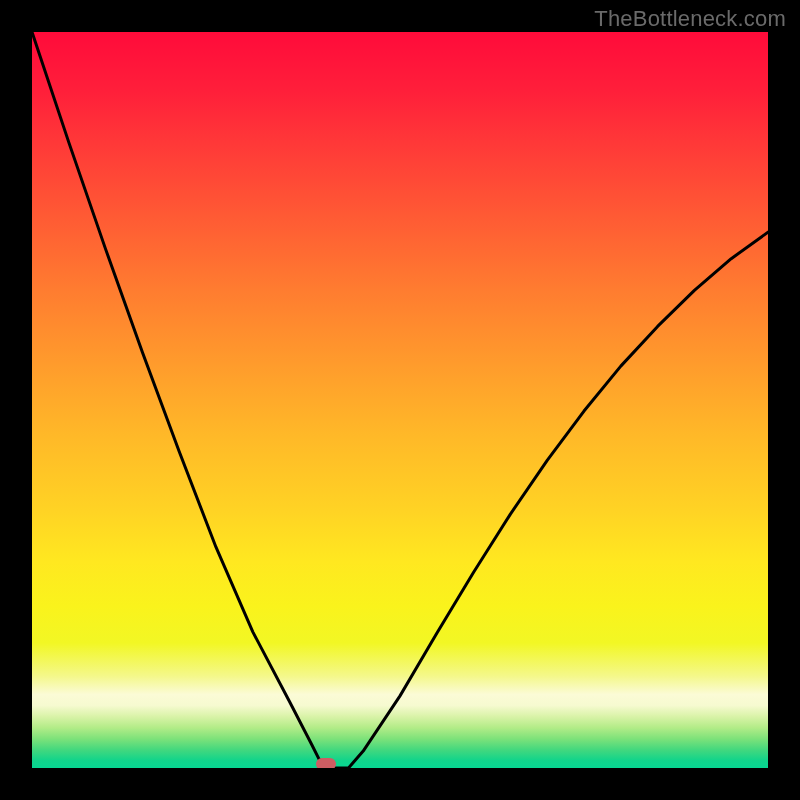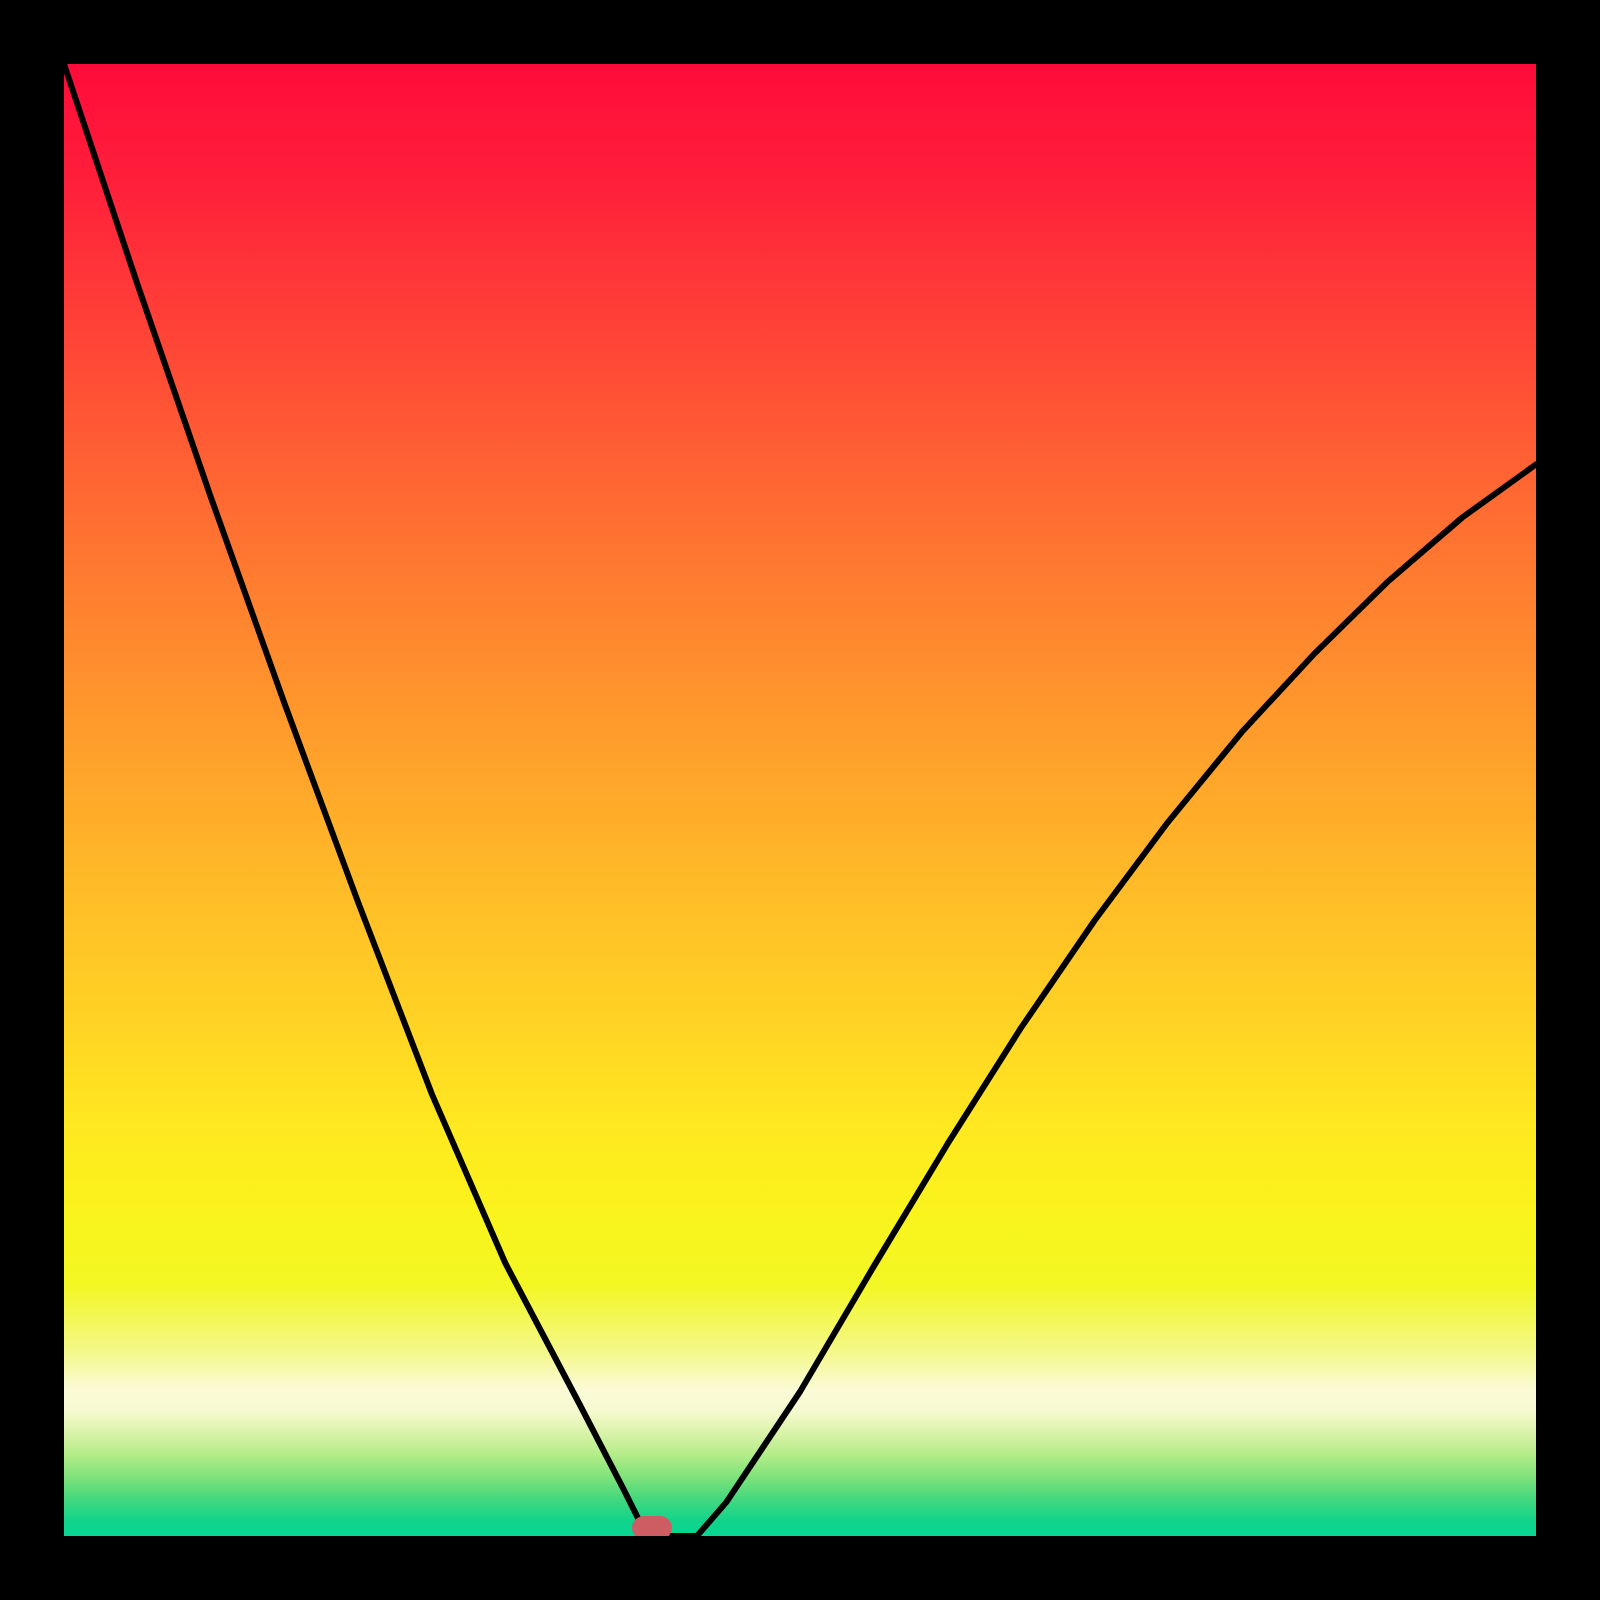--- a/index.html
+++ b/index.html
@@ -77,20 +77,21 @@
     border-radius: 6px;
     background: #cd5d63;
     transform: translate(-50%, -50%);
   }
 </style>
 </head>
 <body>
 
 <div class="frame">
 
+  <div class="watermark">TheBottleneck.com</div>
 
   <div class="plot">
     <div class="gradient-bg"></div>
 
     <svg class="curve-svg" viewBox="0 0 736 736" preserveAspectRatio="none">
       <path fill="none" stroke="#000000" stroke-width="3" stroke-linejoin="round" stroke-linecap="round" d="M0.00 0.00 L36.80 110.40 L73.60 217.12 L110.40 320.16 L147.20 419.52 L184.00 515.20 L220.80 599.84 L257.60 669.76 L279.68 712.45 L287.04 727.17 L294.40 736.00 L287.04 736.00 L294.40 736.00 L301.76 736.00 L309.12 736.00 L316.48 736.00 L316.48 736.00 L331.20 719.07 L368.00 663.87 L404.80 601.31 L441.60 540.22 L478.40 482.08 L515.20 428.35 L552.00 379.04 L588.80 334.14 L625.60 294.40 L662.40 258.34 L699.20 226.69 L736.00 200.19"></path>
     </svg>
 
     <div class="marker" style="left: 294.4px; top: 732px;"></div>
   </div>

